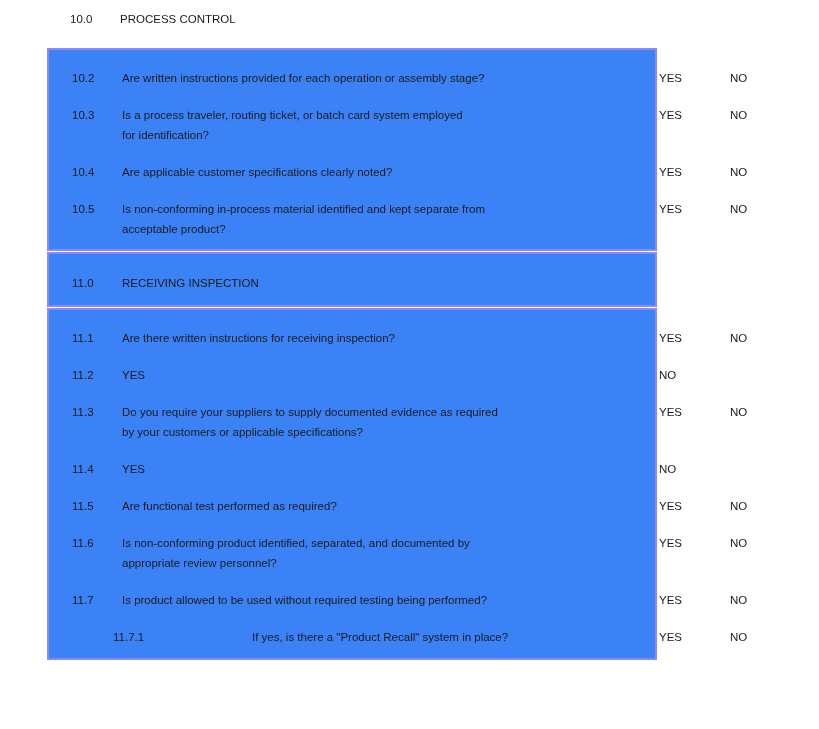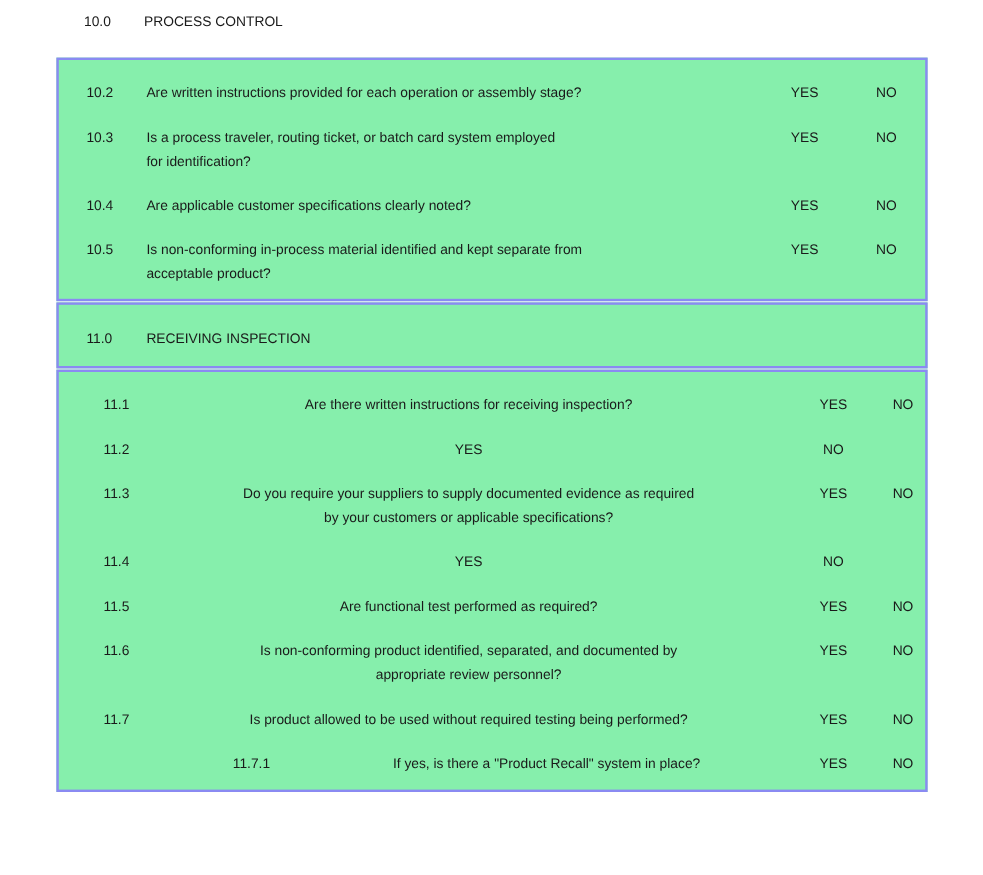--- a/index.html
+++ b/index.html
@@ -12,38 +12,38 @@
     overflow: hidden;
   }
   .top-header {
     display: grid;
     grid-template-columns: 50px auto;
     margin: 12px 0 0 70px;
     line-height: 14px;
   }
   .qbox {
     box-sizing: border-box;
-    width: 726px;
+    width: 610px;
     margin-left: 47px;
     border: 2px solid #8a8af2;
-    background: #86efac;
+    background: #3b82f6;
   }
   .qbox-1 { margin-top: 22px; padding: 18px 0 10px 0; }
   .qbox-h { margin-top: 1px;  padding: 19px 0 12px 0; }
-  .qbox-3 { margin-top: 1px;  padding: 18px 0 11px 0; text-align: center; }
+  .qbox-3 { margin-top: 1px;  padding: 18px 0 11px 0; }
   .q-row {
     display: grid;
     grid-template-columns: 73px 537px 71px 45px;
     line-height: 20px;
     margin-bottom: 17px;
   }
   .q-row:last-child { margin-bottom: 0; }
   .q-row.sub { grid-template-columns: 203px 407px 71px 45px; }
   .q-num { padding-left: 23px; }
-  .sub .q-num { padding-left: 118px; }
+  .sub .q-num { padding-left: 64px; }
   .q-text { white-space: pre-wrap; }
   .s-row {
     display: grid;
     grid-template-columns: 73px auto;
     line-height: 20px;
   }
 </style>
 </head>
 <body>
 

